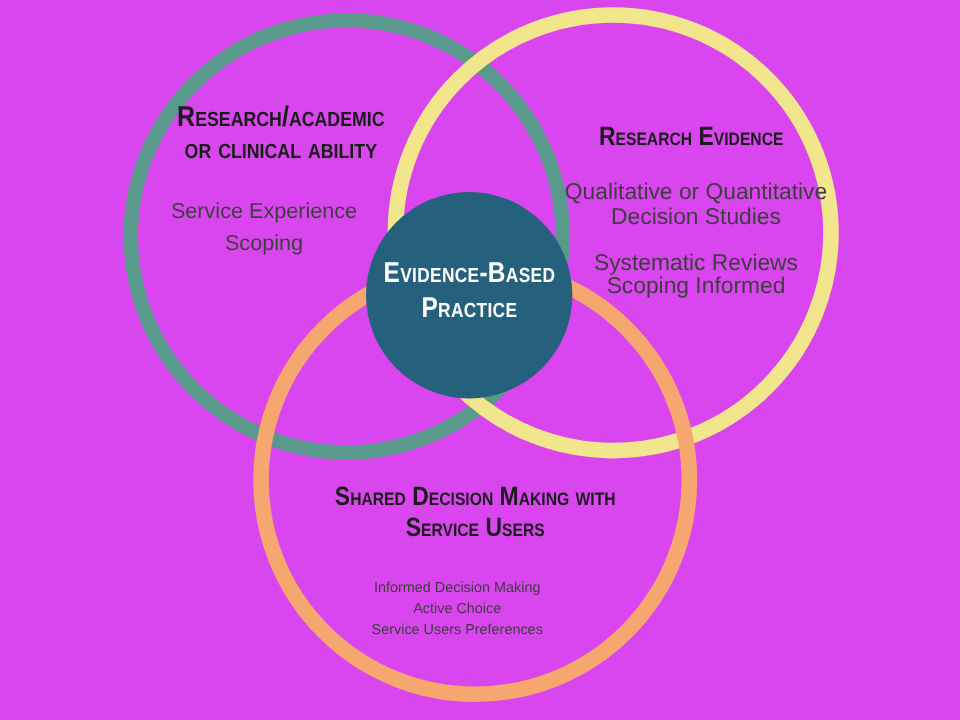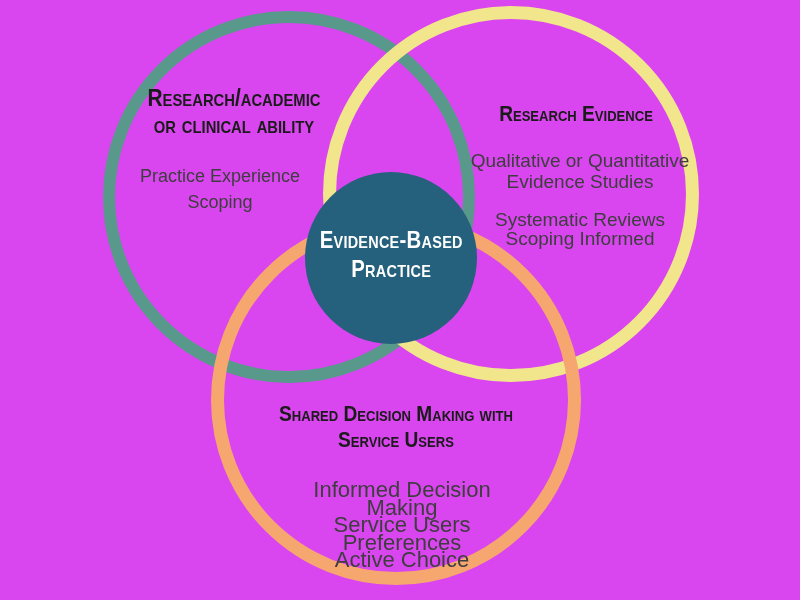--- a/index.html
+++ b/index.html
@@ -28,21 +28,21 @@
     z-index: 2;
   }
   .ring-orange {
     left: 211px; top: 215px; width: 370px; height: 370px;
     border: 13px solid #F6A76F;
     z-index: 3;
   }
   
   .center-circle {
     position: absolute;
-    left: 305px; top: 172px; width: 172px; height: 172px;
+    left: 305px; top: 160px; width: 172px; height: 172px;
     border-radius: 50%;
     background: #25617C;
     z-index: 4;
     display: flex; flex-direction: column;
     align-items: center; justify-content: center;
     padding-bottom: 8px;
     box-sizing: border-box;
   }
   .center-label {
     color: #ffffff;
@@ -69,62 +69,62 @@
 
   .teal-heading   { left: 104px; top: 84px;  width: 260px; font-size: 24px; line-height: 27px; }
   .teal-body      { left: 100px; top: 163px; width: 240px; font-size: 18px; line-height: 26px; }
 
   .yellow-heading { left: 456px; top: 101px; width: 240px; font-size: 22px; line-height: 25px; }
   .yellow-body    { left: 460px; top: 150px; width: 240px; font-size: 19px; }
   .yellow-body .group-1 { line-height: 21px; }
   .yellow-body .group-2 { line-height: 19px; margin-top: 18px; }
 
   .orange-heading { left: 241px; top: 401px; width: 310px; font-size: 22px; line-height: 26px; }
-  .orange-body    { left: 282px; top: 481px; width: 240px; font-size: 22px; line-height: 17.5px; }
+  .orange-body    { left: 261px; top: 481px; width: 240px; font-size: 12px; line-height: 17.5px; }
 </style>
 </head>
 <body>
 
 <div class="stage">
 
   <div class="ring ring-teal"></div>
   <div class="ring ring-yellow"></div>
   <div class="ring ring-orange"></div>
 
   <div class="label heading teal-heading">
     <span class="line">Research/academic</span>
     <span class="line">or clinical ability</span>
   </div>
   <div class="label body-text teal-body">
-    <span class="line">Practice Experience</span>
+    <span class="line">Service Experience</span>
     <span class="line">Scoping</span>
   </div>
 
   <div class="label heading yellow-heading">
     <span class="line">Research Evidence</span>
   </div>
   <div class="label body-text yellow-body">
     <div class="group-1">
       <span class="line">Qualitative or Quantitative</span>
-      <span class="line">Evidence Studies</span>
+      <span class="line">Decision Studies</span>
     </div>
     <div class="group-2">
       <span class="line">Systematic Reviews</span>
       <span class="line">Scoping Informed</span>
     </div>
   </div>
 
   <div class="label heading orange-heading">
     <span class="line">Shared Decision Making with</span>
     <span class="line">Service Users</span>
   </div>
   <div class="label body-text orange-body">
     <span class="line">Informed Decision Making</span>
+    <span class="line">Active Choice</span>
     <span class="line">Service Users Preferences</span>
-    <span class="line">Active Choice</span>
   </div>
 
   <div class="center-circle">
     <div class="center-label">
       <span class="line">Evidence-Based</span>
       <span class="line">Practice</span>
     </div>
   </div>
 
 </div>

